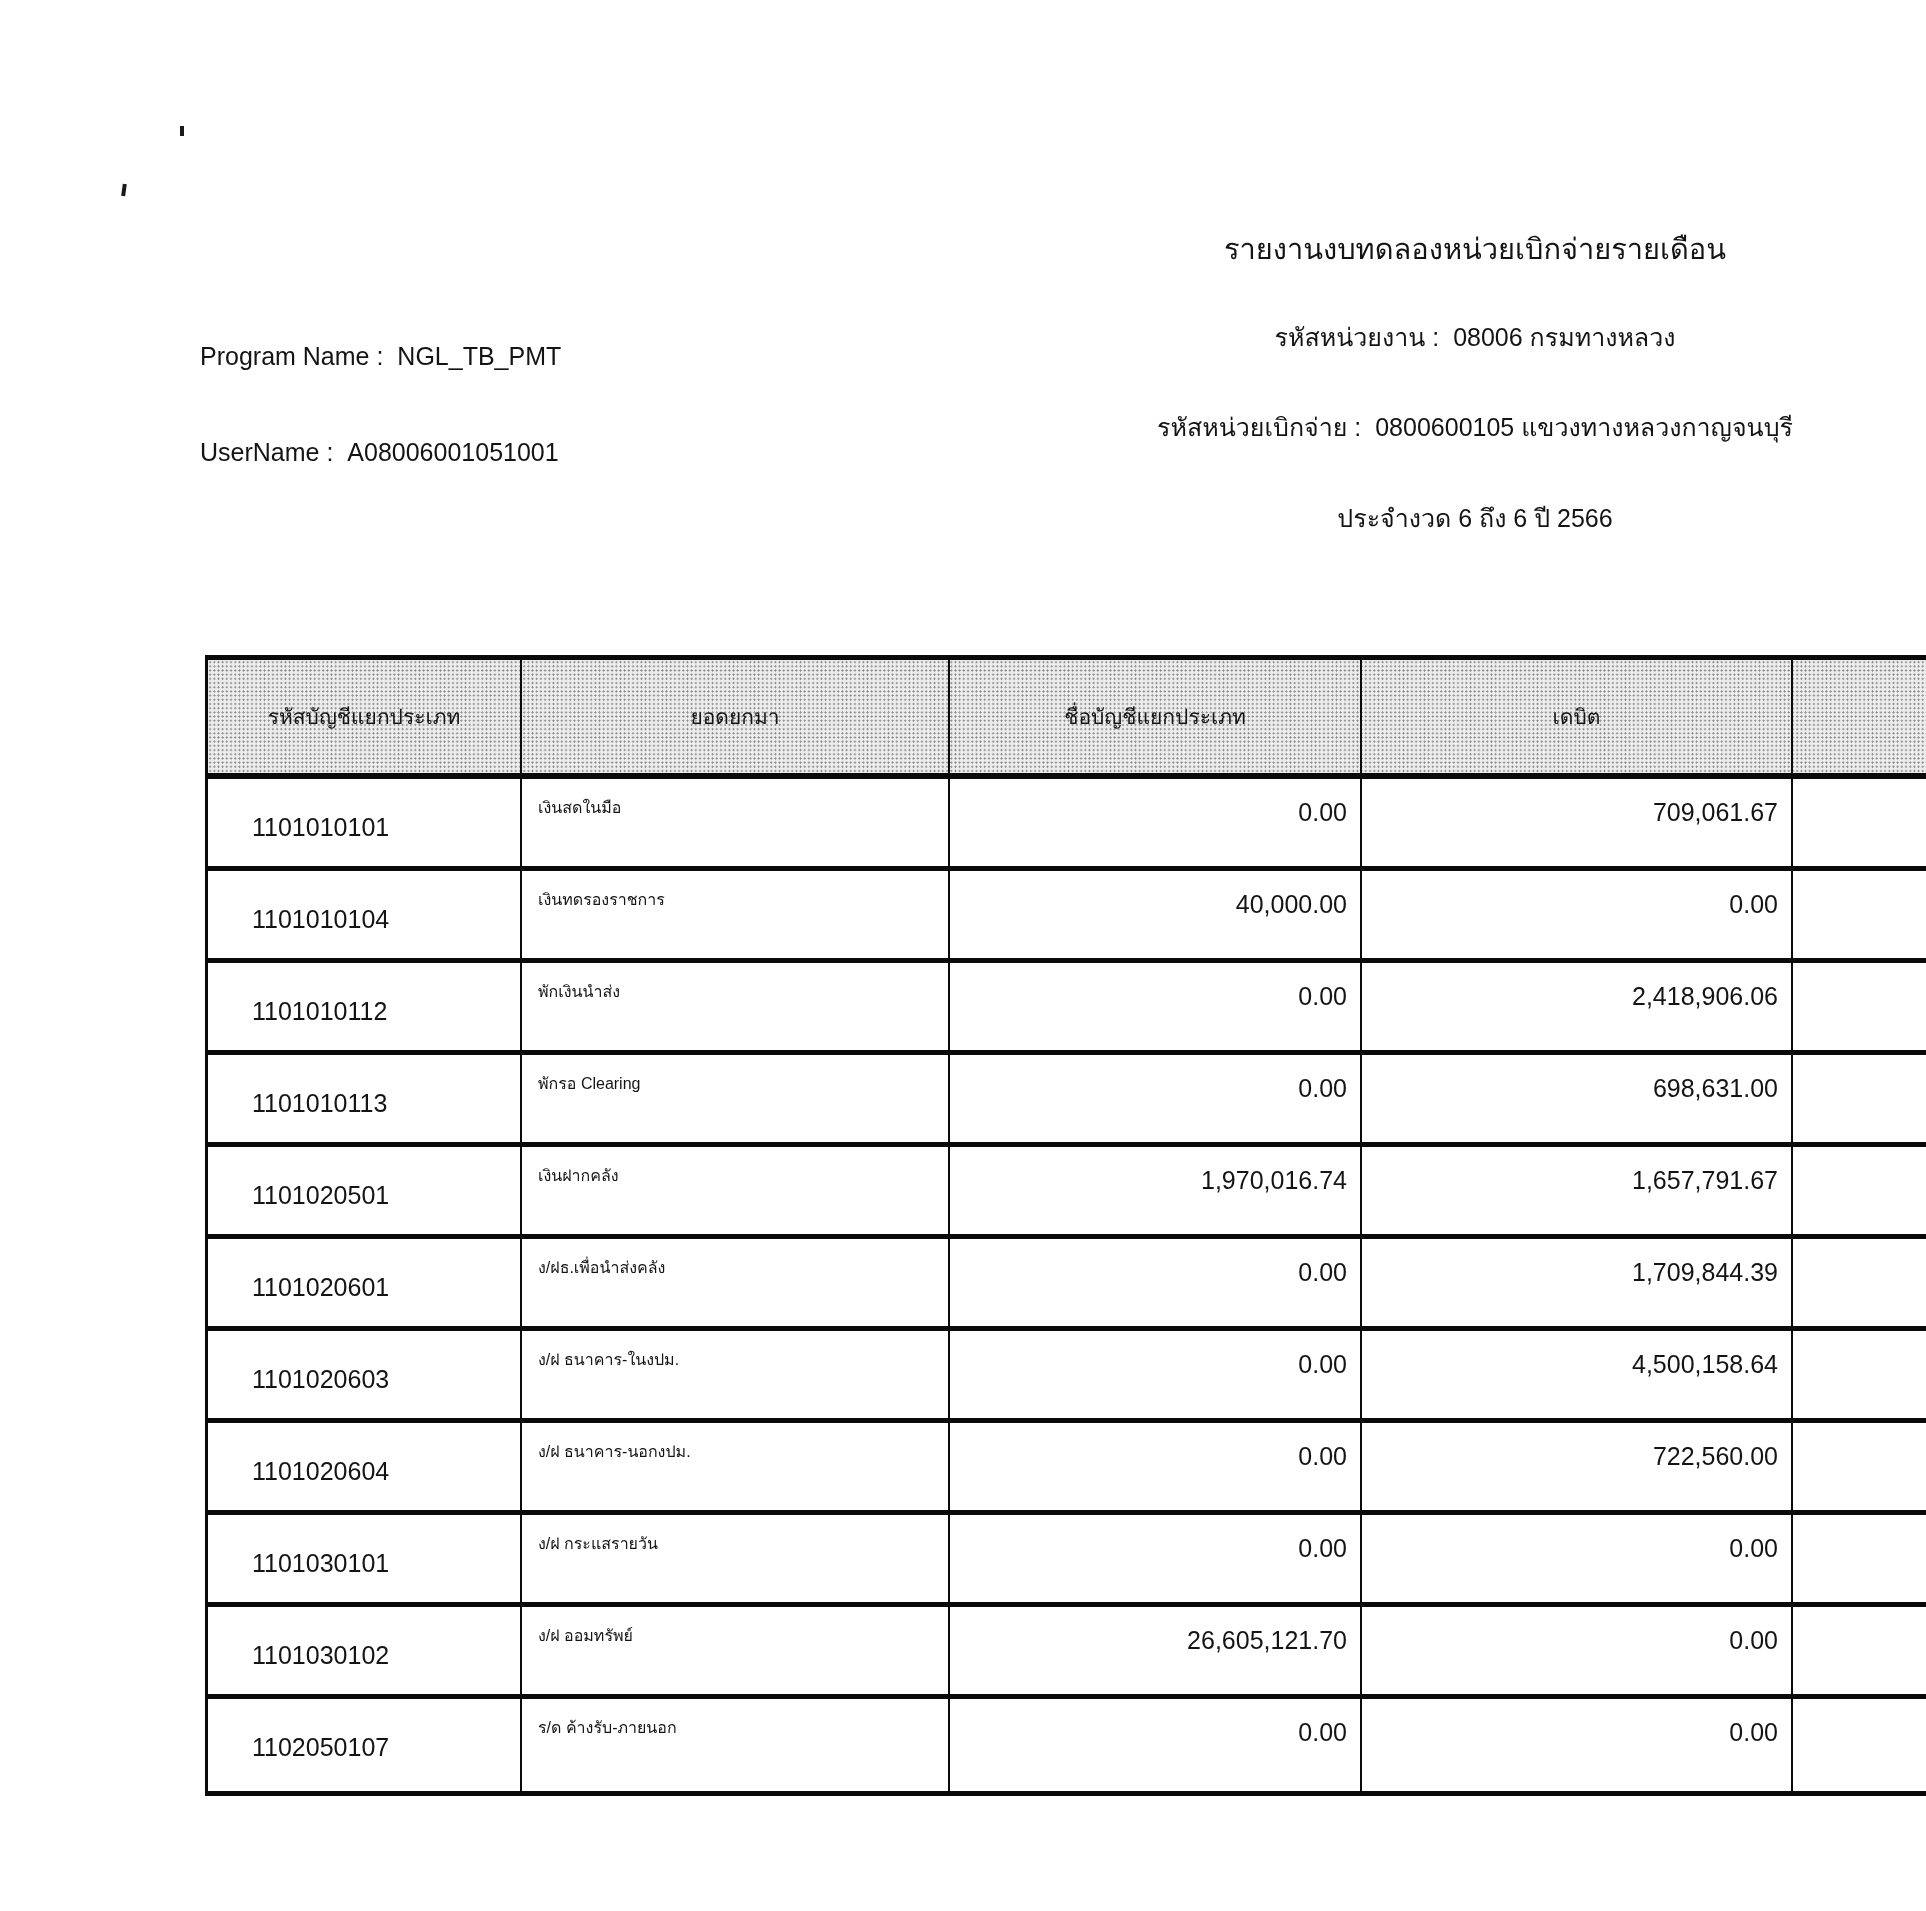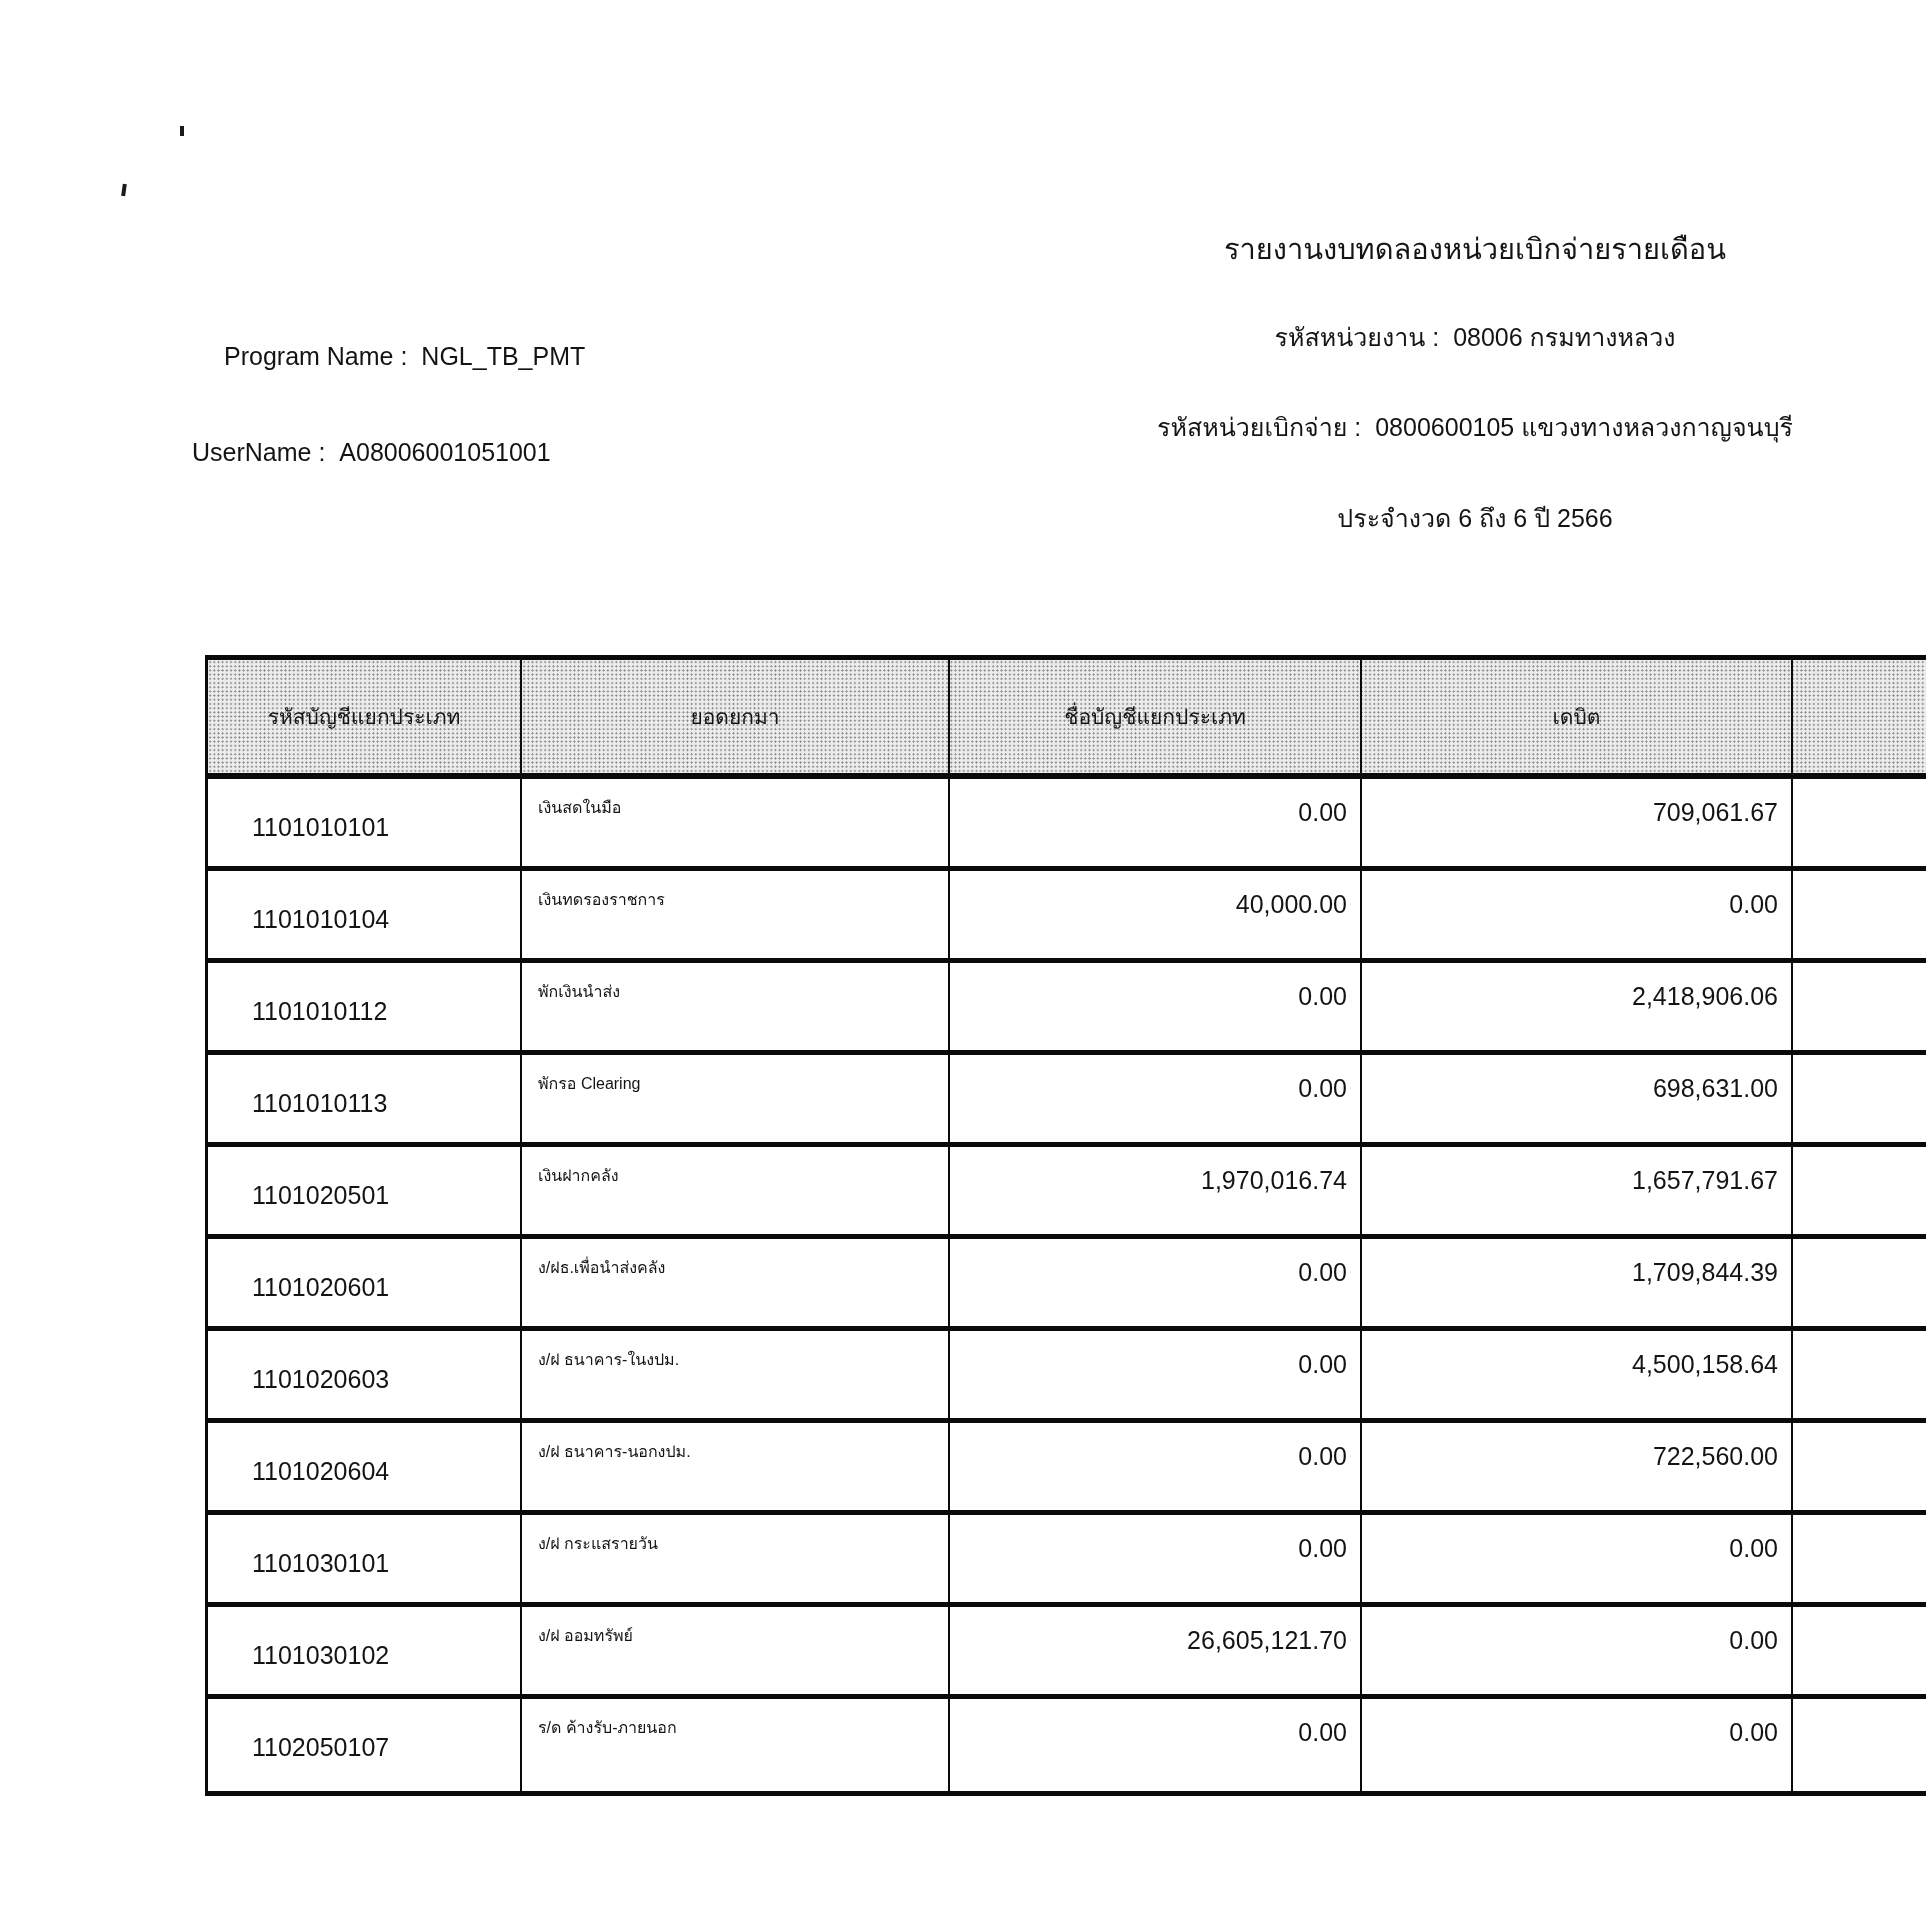--- a/index.html
+++ b/index.html
@@ -22,22 +22,22 @@
     left: 978px; top: 230px; width: 994px;
     text-align: center;
     font-size: 29px; line-height: 1.35;
     white-space: nowrap;
   }
 
   .meta-line { position: absolute; font-size: 25px; line-height: 1.4; white-space: nowrap; }
   .ml-label { display: inline-block; }
   .ml-value { display: inline-block; margin-left: 7px; }
 
-  .meta-left-1 { left: 224px; top: 339px; }
-  .meta-left-2 { left: 192px; top: 435px; }
+  .meta-left-1 { left: 200px; top: 339px; }
+  .meta-left-2 { left: 200px; top: 435px; }
 
   .meta-center { position: absolute; left: 978px; width: 994px; text-align: center; }
   .meta-center-1 { top: 320px; }
   .meta-center-2 { top: 410px; }
   .meta-center-3 { top: 501px; }
 
   
   .tb {
     position: absolute;
     left: 205px; top: 655px;

